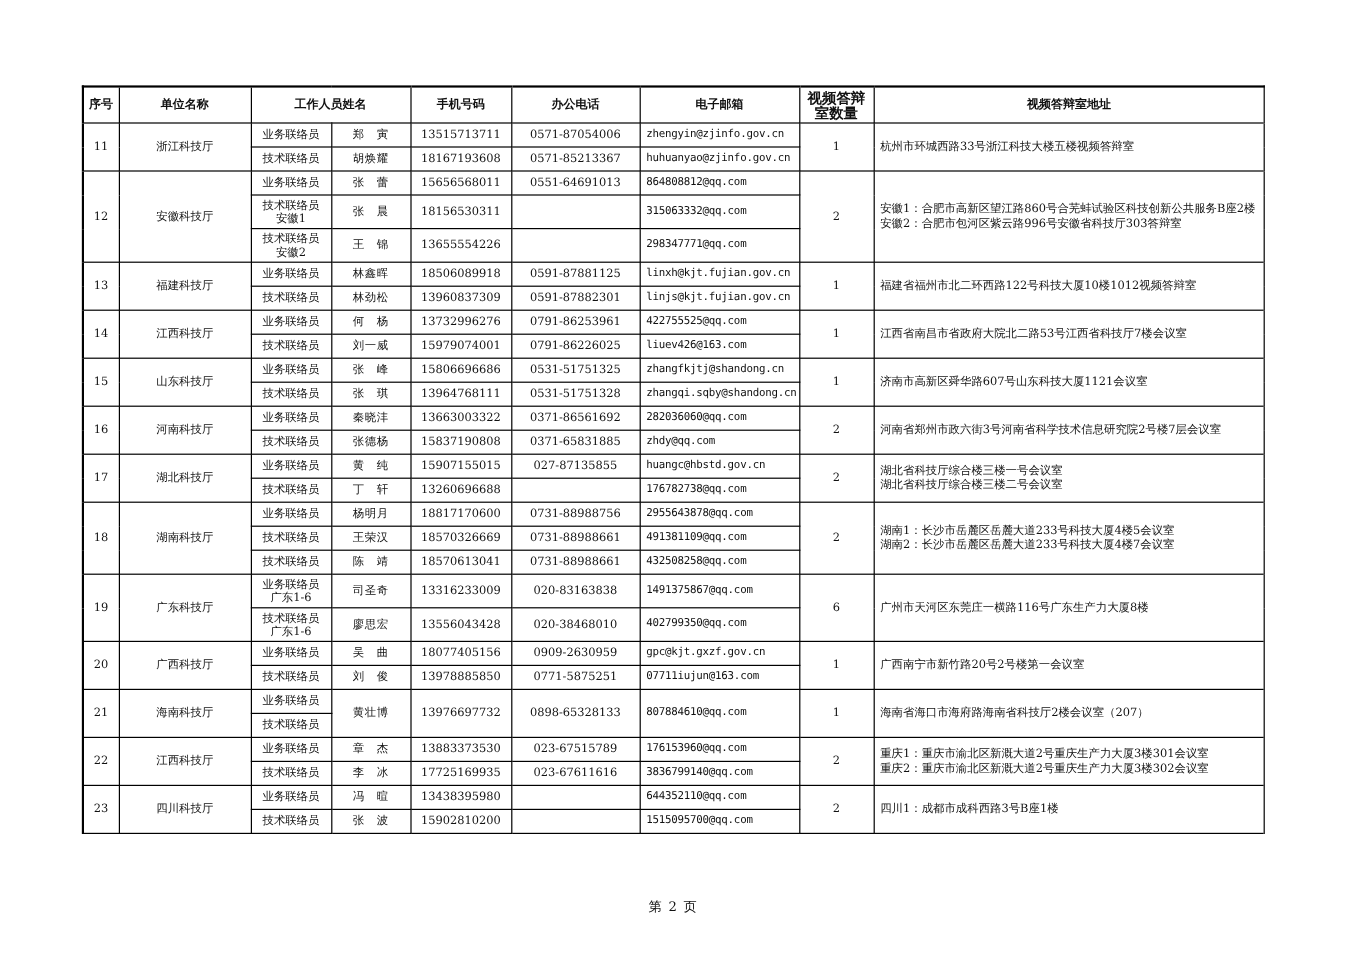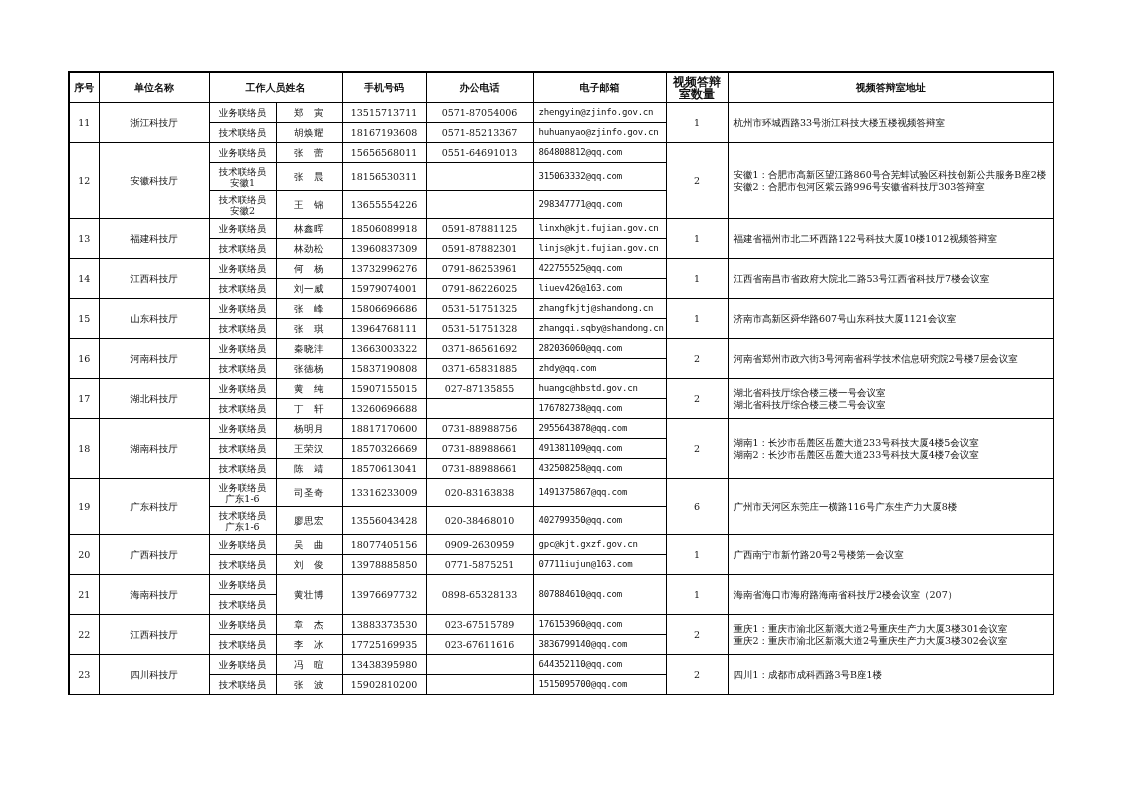--- a/index.html
+++ b/index.html
@@ -298,13 +298,14 @@
             <td class="c role2"><span>技术联络员</span></td>
             <td class="c name">张　波</td>
             <td class="c">15902810200</td>
             <td class="c"></td>
             <td class="l mono">1515095700@qq.com</td>
           </tr>
         </tbody>
     </table>
   </div>
 
+  <div class="footer">第 2 页</div>
 </div>
 
 </body></html>

